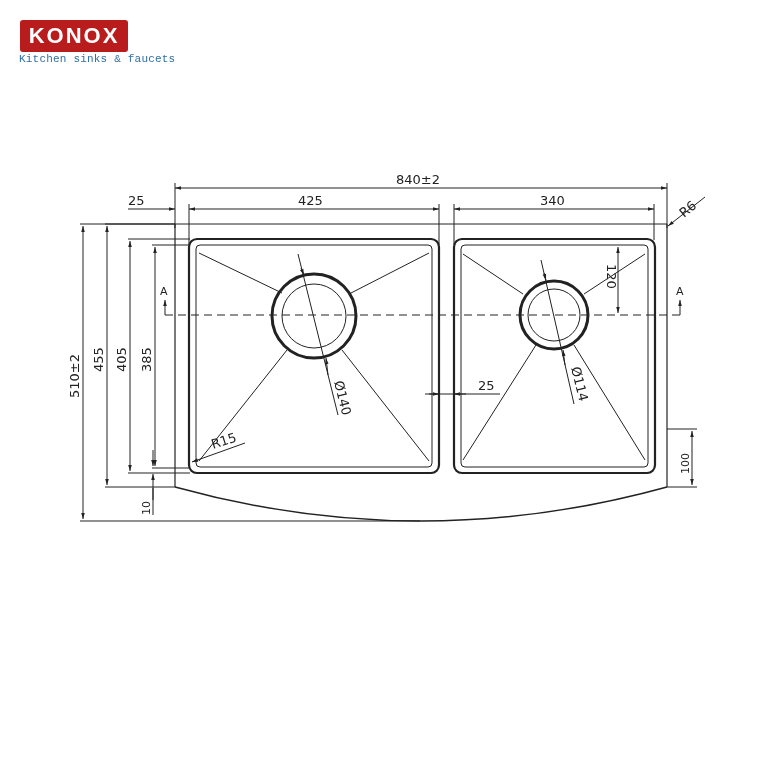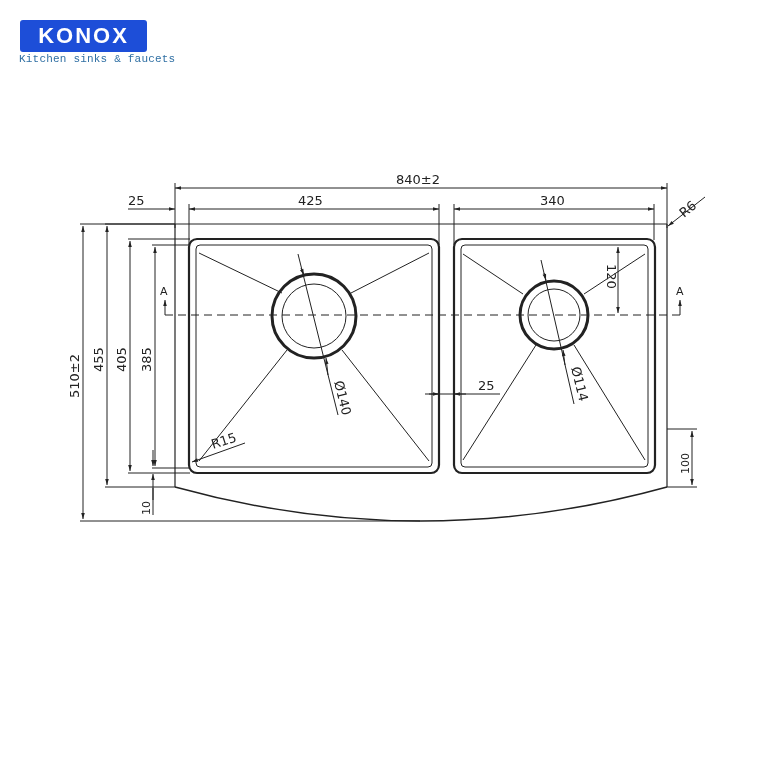--- a/index.html
+++ b/index.html
@@ -1,17 +1,17 @@
 <!DOCTYPE html>
 <html><head>
 <meta charset="utf-8">
 <style>
   html, body { margin:0; padding:0; background:#ffffff; }
   body { width:768px; height:768px; position:relative; overflow:hidden; font-family:"Liberation Sans", sans-serif; }
-  .logo { position:absolute; left:20px; top:20px; width:127px; height:32px; background:#1d4ed8; border-radius:3px; color:#fff; display:flex; align-items:center; justify-content:center; font-weight:bold; font-size:22px; letter-spacing:2px; }
+  .logo { position:absolute; left:20px; top:20px; width:108px; height:32px; background:#b91c1c; border-radius:3px; color:#fff; display:flex; align-items:center; justify-content:center; font-weight:bold; font-size:22px; letter-spacing:2px; }
   .tagline { position:absolute; left:19px; top:53px; font-size:11px; color:#2f6fa3; letter-spacing:0.2px;font-family:Liberation Mono, monospace; }
   svg.drawing { position:absolute; left:0; top:0; }
   .dim { font-family:"DejaVu Sans", sans-serif; font-size:13px; fill:#222; }
   .dimS { font-family:"DejaVu Sans", sans-serif; font-size:11px; fill:#222; }
 </style>
 </head>
 <body>
 
 <div class="logo">KONOX</div>
 <div class="tagline">Kitchen sinks &amp; faucets</div>

